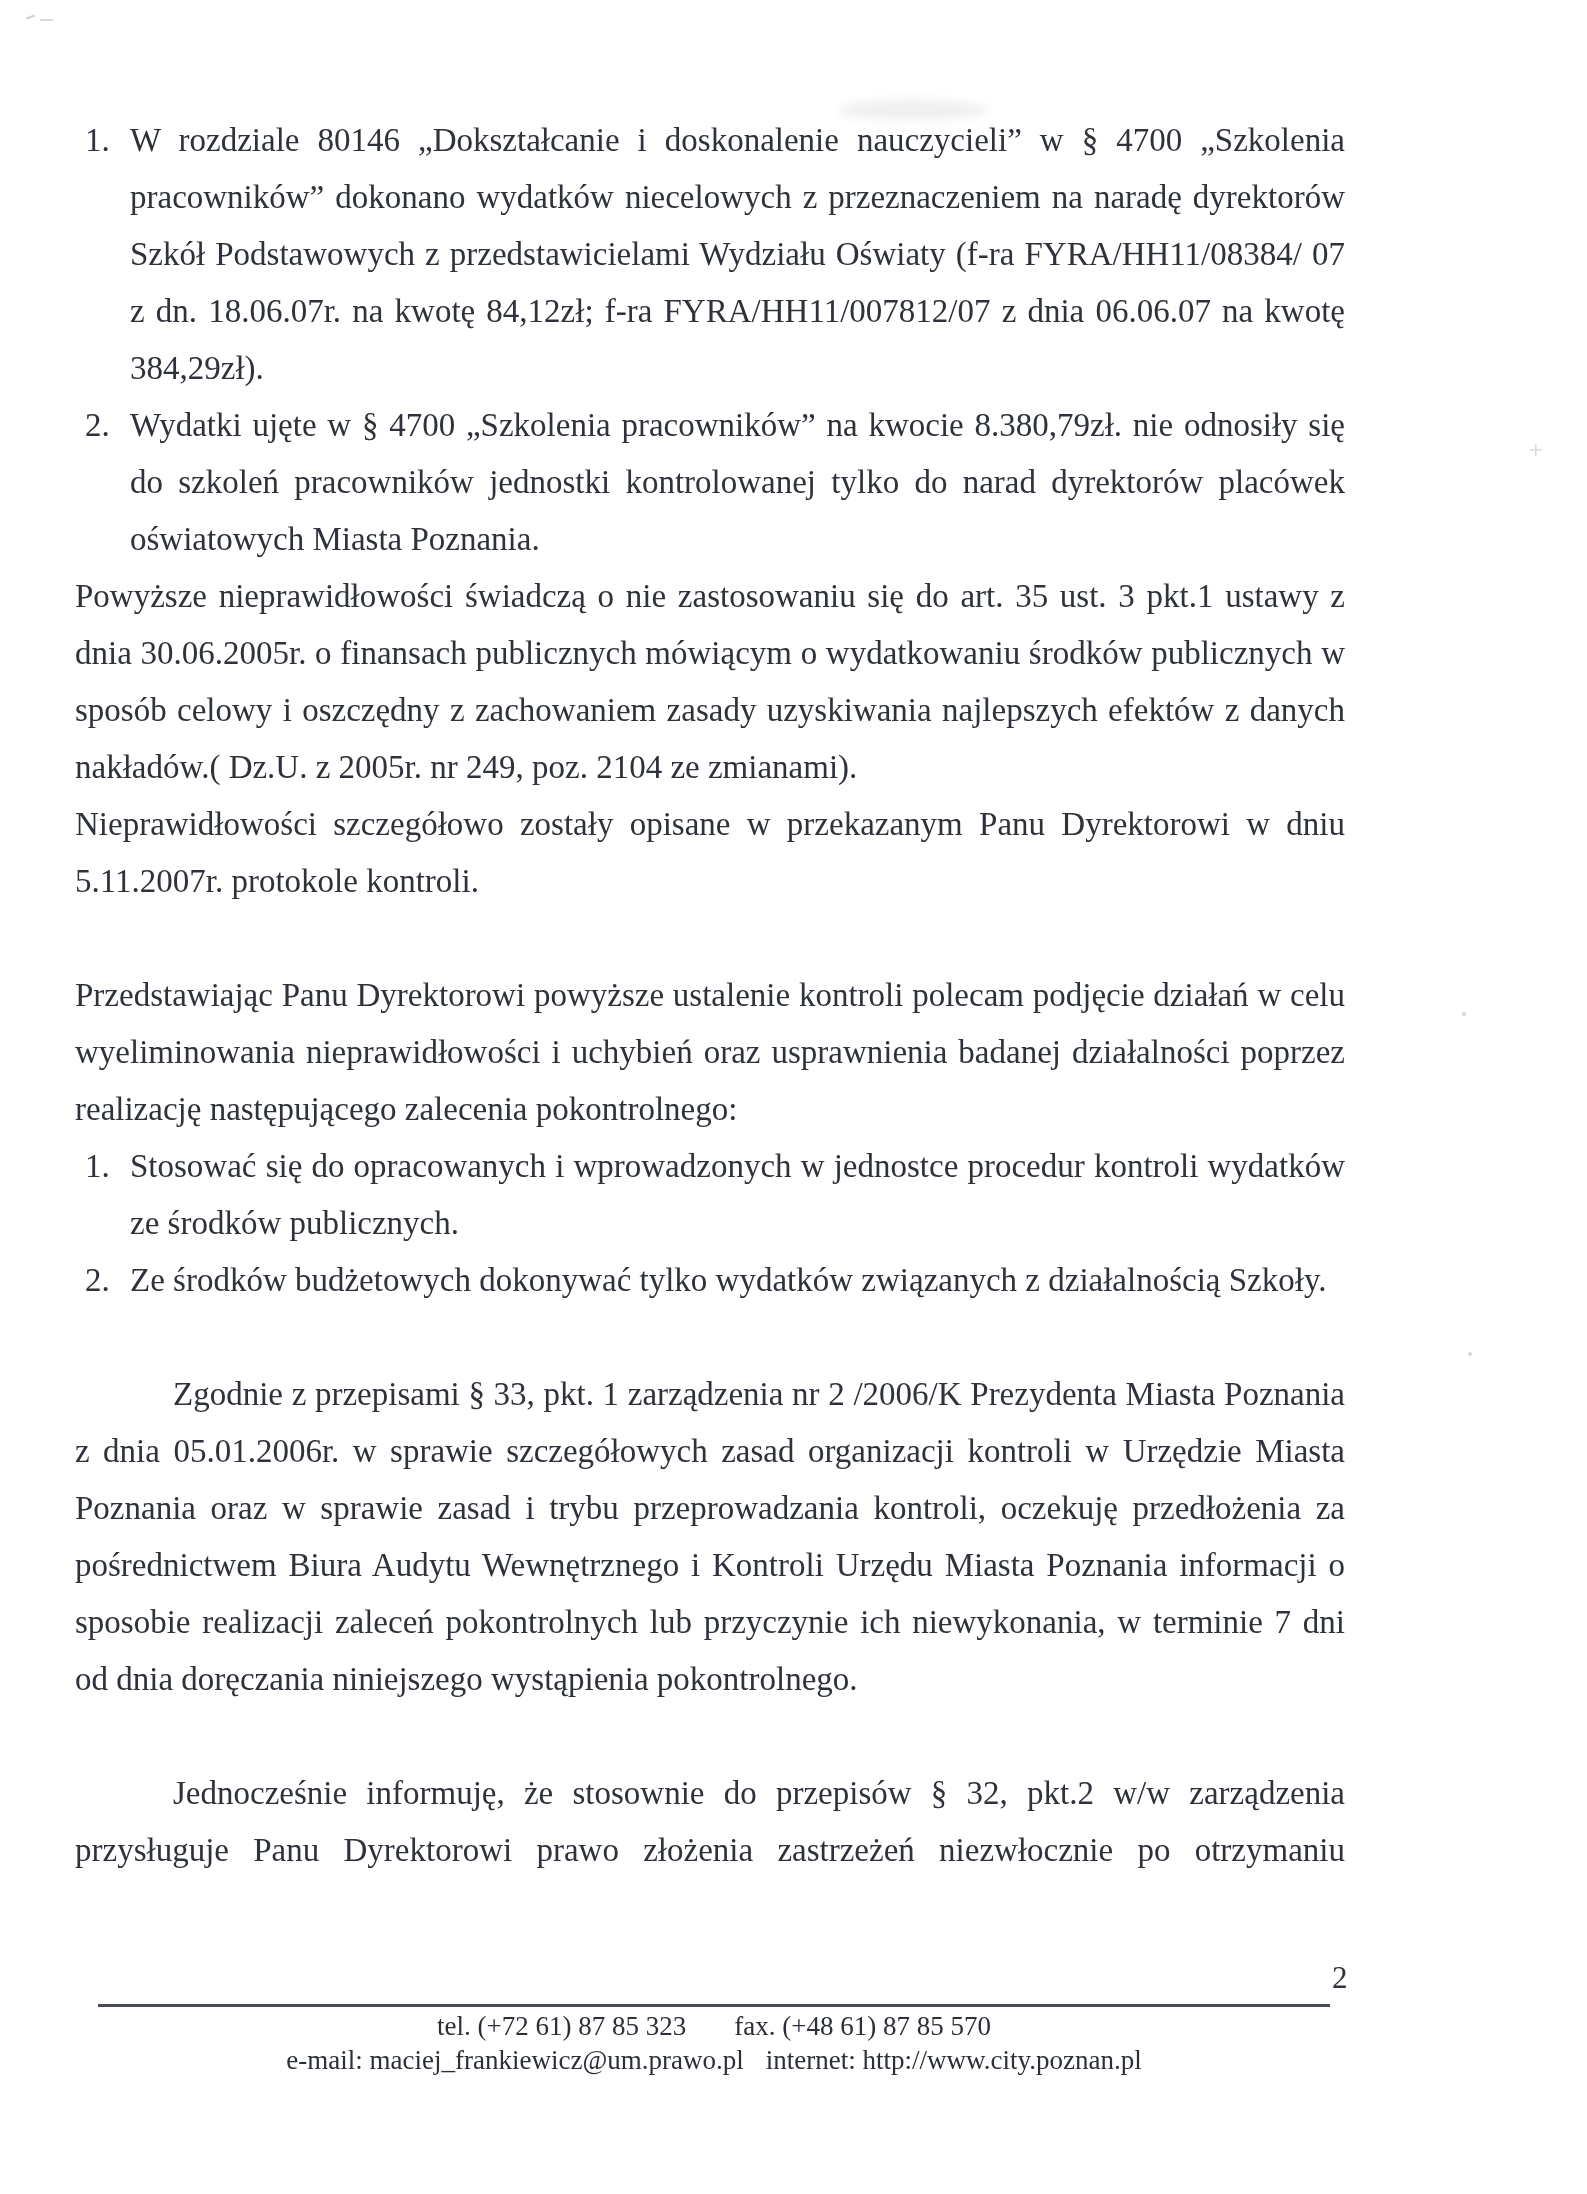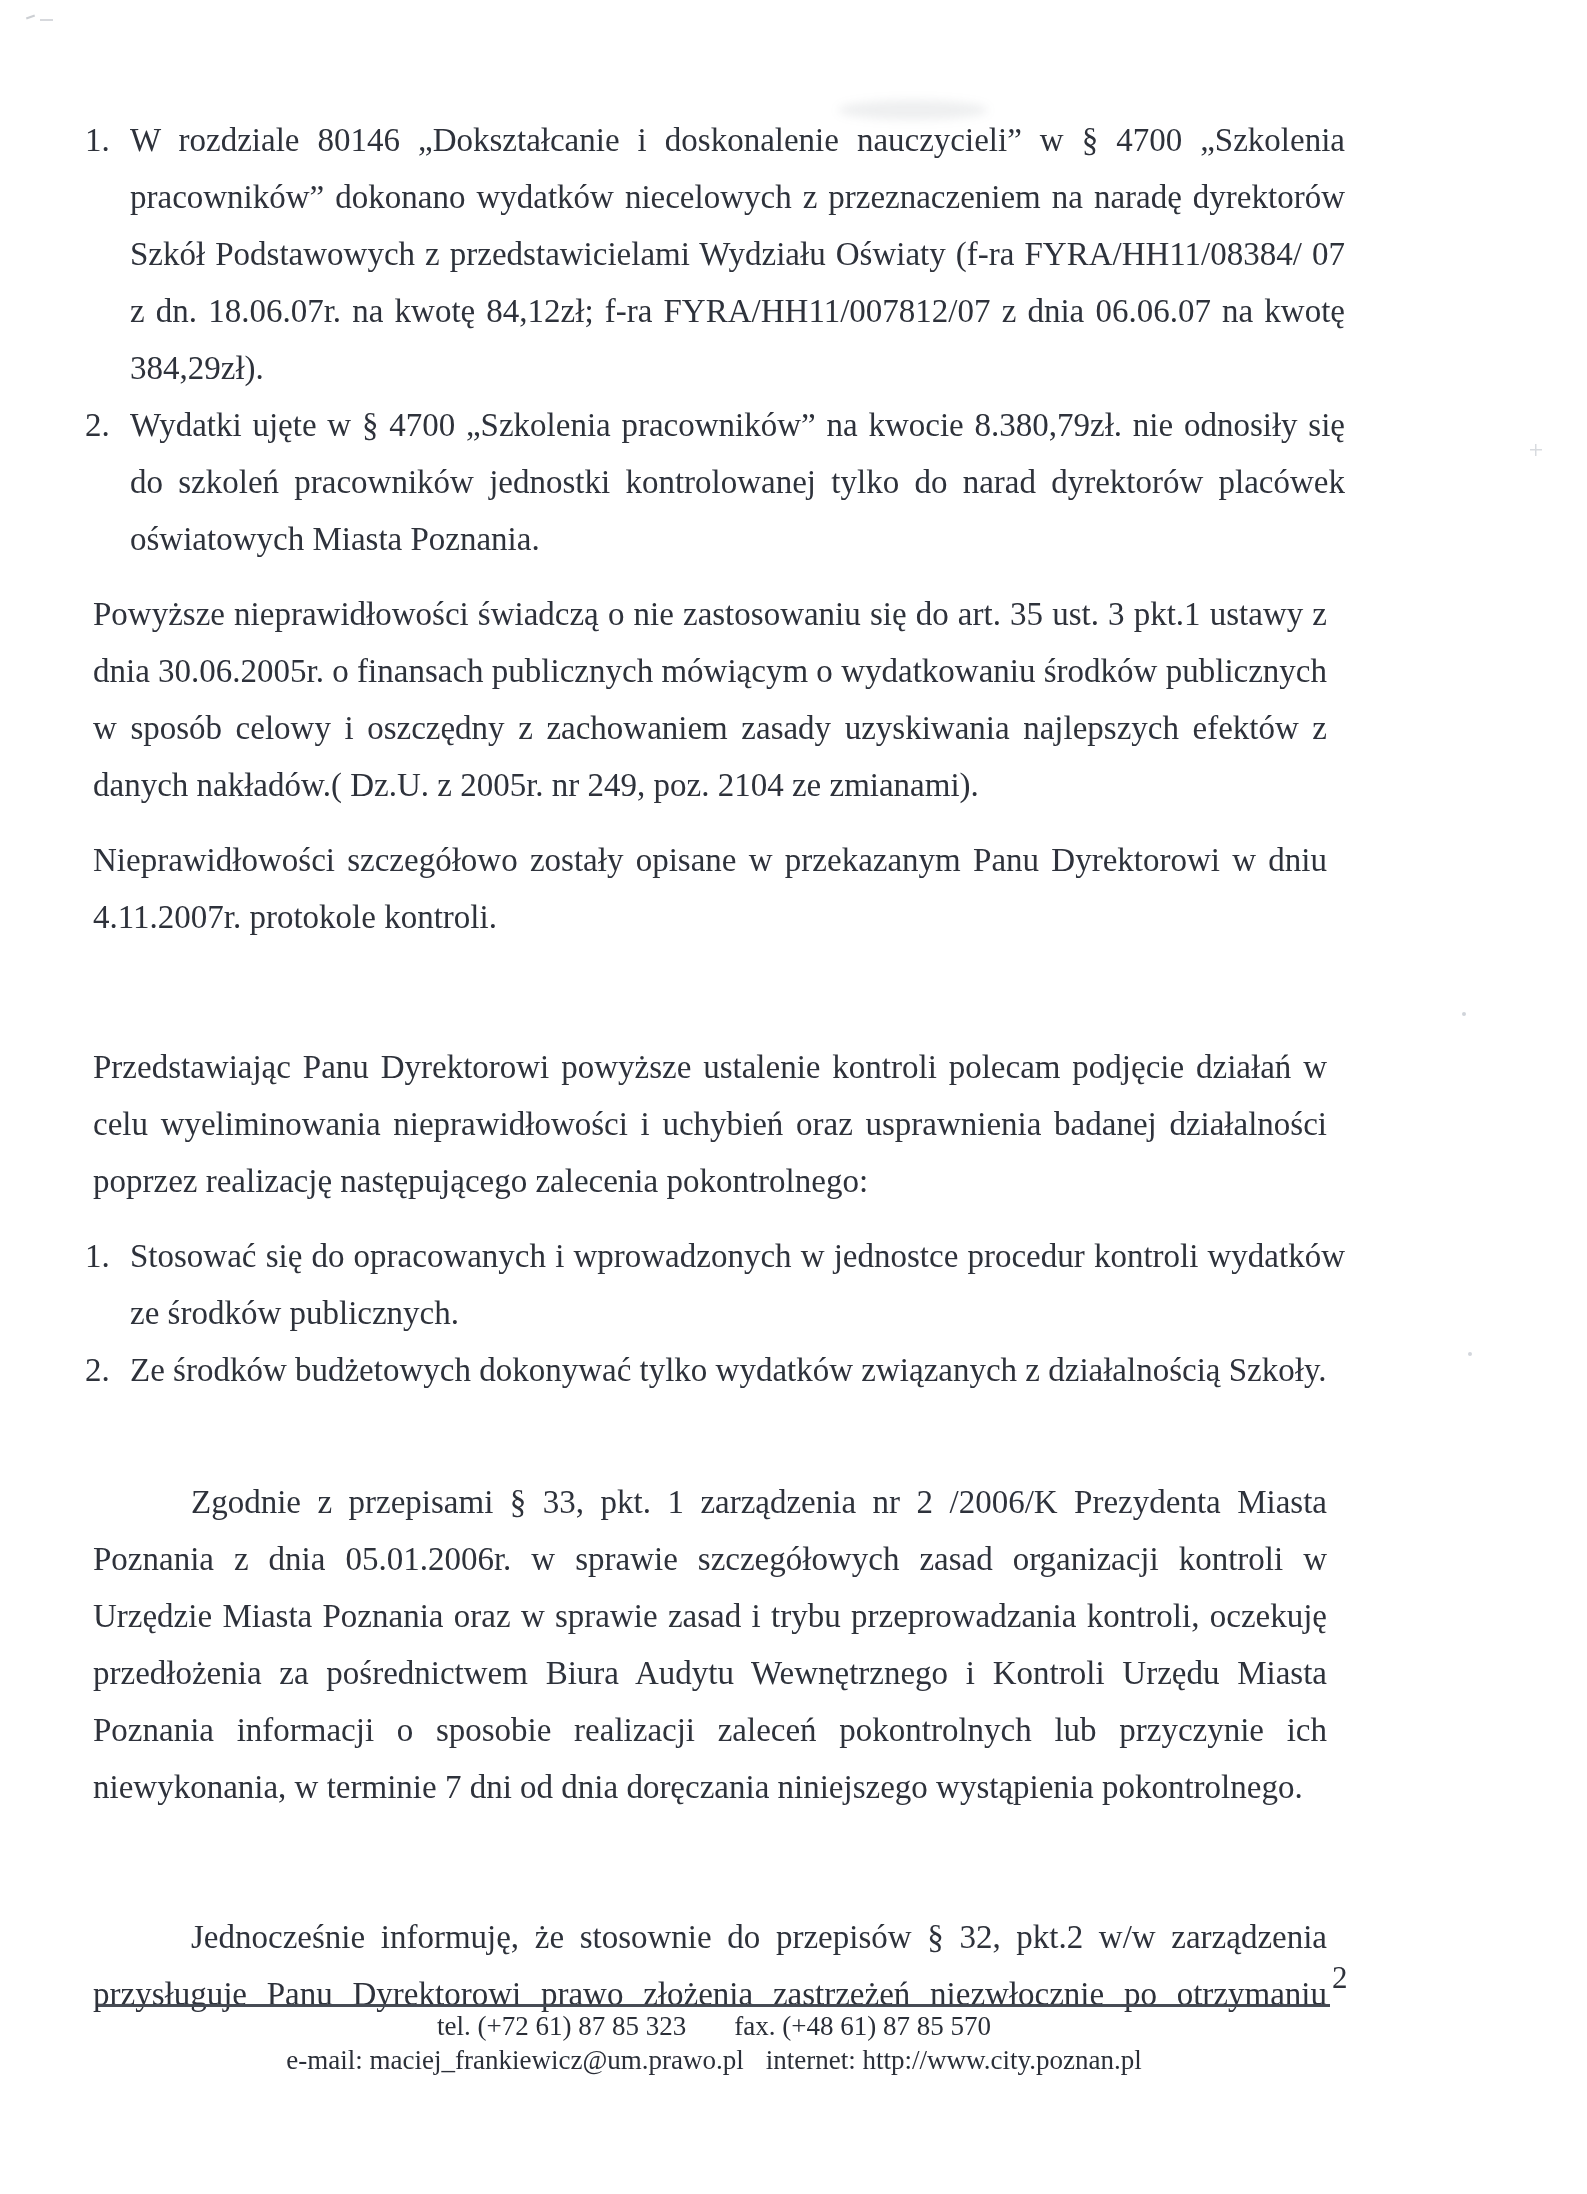--- a/index.html
+++ b/index.html
@@ -11,21 +11,21 @@
     font-family:"Liberation Serif", serif;
     color:#2e323b;
     overflow:hidden;
   }
   .content{
     position:absolute;
     left:75px;top:112px;width:1270px;
     font-size:33px;line-height:57px;
     text-align:justify;
   }
-  .content p{margin:18px;}
+  .content p{margin:0;}
   .item{position:relative;padding-left:55px;}
   .item .num{position:absolute;left:10px;top:0;}
   .b{font-weight:normal;}
   .indent{text-indent:98px;}
   .justify-last{text-align-last:justify;}
   .gap{height:57px;}
   
   .pageno{
     position:absolute;left:1332px;top:1960px;
     font-size:31px;line-height:36px;color:#2e323b;
@@ -70,21 +70,21 @@
 
     <div class="item">
       <span class="num">1.</span><span>W rozdziale 80146 „Dokształcanie i doskonalenie nauczycieli” w § 4700 „Szkolenia pracowników” dokonano wydatków niecelowych z przeznaczeniem na naradę dyrektorów Szkół Podstawowych z przedstawicielami Wydziału Oświaty (f-ra FYRA/HH11/08384/ 07 z dn. 18.06.07r. na </span><span class="b">kwotę 84,12zł</span><span>; f-ra FYRA/HH11/007812/07 z dnia 06.06.07 </span><span class="b">na kwotę 384,29zł</span><span>).</span>
     </div>
 
     <div class="item">
       <span class="num">2.</span><span>Wydatki ujęte w § 4700 „Szkolenia pracowników” na kwocie 8.380,79zł. nie odnosiły się do szkoleń pracowników jednostki kontrolowanej tylko do narad dyrektorów placówek oświatowych Miasta Poznania.</span>
     </div>
 
     <p>Powyższe nieprawidłowości świadczą o nie zastosowaniu się do art. 35 ust. 3 pkt.1 ustawy z dnia 30.06.2005r. o finansach publicznych mówiącym o wydatkowaniu środków publicznych w sposób celowy i oszczędny z zachowaniem zasady uzyskiwania najlepszych efektów z danych nakładów.( Dz.U. z 2005r. nr 249, poz. 2104 ze zmianami).</p>
-    <p>Nieprawidłowości szczegółowo zostały opisane w przekazanym Panu Dyrektorowi w dniu 4.11.2007r. protokole kontroli.</p>
+    <p>Nieprawidłowości szczegółowo zostały opisane w przekazanym Panu Dyrektorowi w dniu 5.11.2007r. protokole kontroli.</p>
 
     <div class="gap"></div>
 
     <p>Przedstawiając Panu Dyrektorowi powyższe ustalenie kontroli polecam podjęcie działań w celu wyeliminowania nieprawidłowości i uchybień oraz usprawnienia badanej działalności poprzez realizację następującego zalecenia pokontrolnego:</p>
 
     <div class="item">
       <span class="num">1.</span><span>Stosować się do opracowanych i wprowadzonych w jednostce procedur kontroli wydatków ze środków publicznych.</span>
     </div>
 
     <div class="item">

